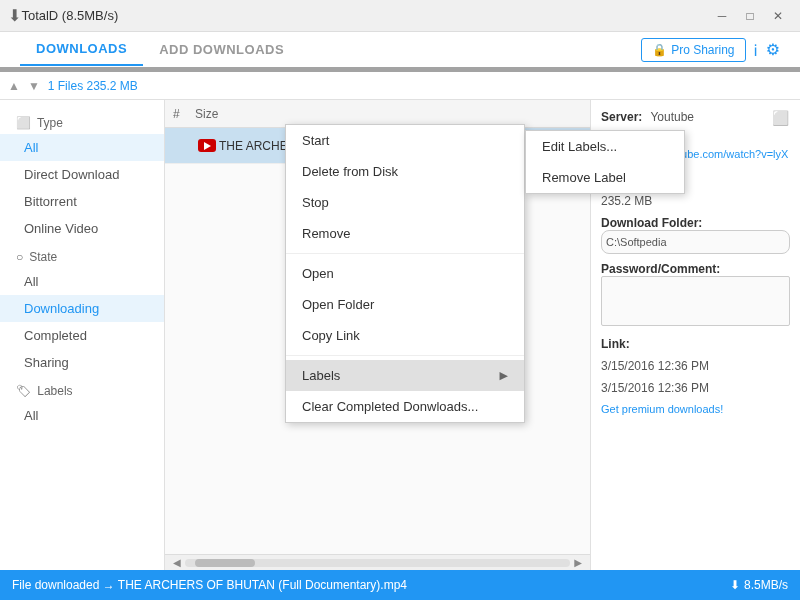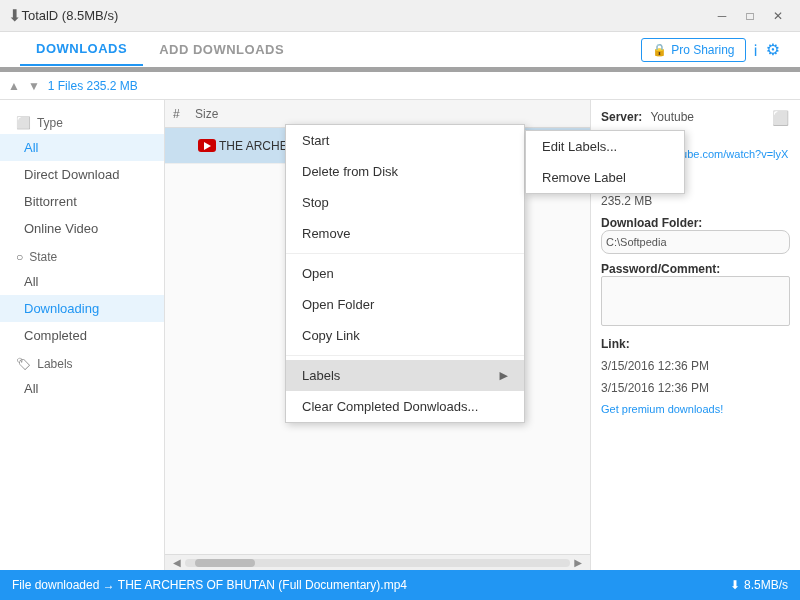--- a/index.html
+++ b/index.html
@@ -269,20 +269,21 @@
     <div class="sidebar-item">Bittorrent</div>
     <div class="sidebar-item">Online Video</div>
 
     <div class="sidebar-section-title">
       <span>○</span>
       <span>State</span>
     </div>
     <div class="sidebar-item">All</div>
     <div class="sidebar-item active">Downloading</div>
     <div class="sidebar-item">Completed</div>
+    <div class="sidebar-item">Sharing</div>
 
     <div class="sidebar-section-title">
       <span>🏷</span>
       <span>Labels</span>
     </div>
     <div class="sidebar-item">All</div>
   </div>
 
   <div id="content" style="flex-direction: column; justify-content: flex-start;">
 

